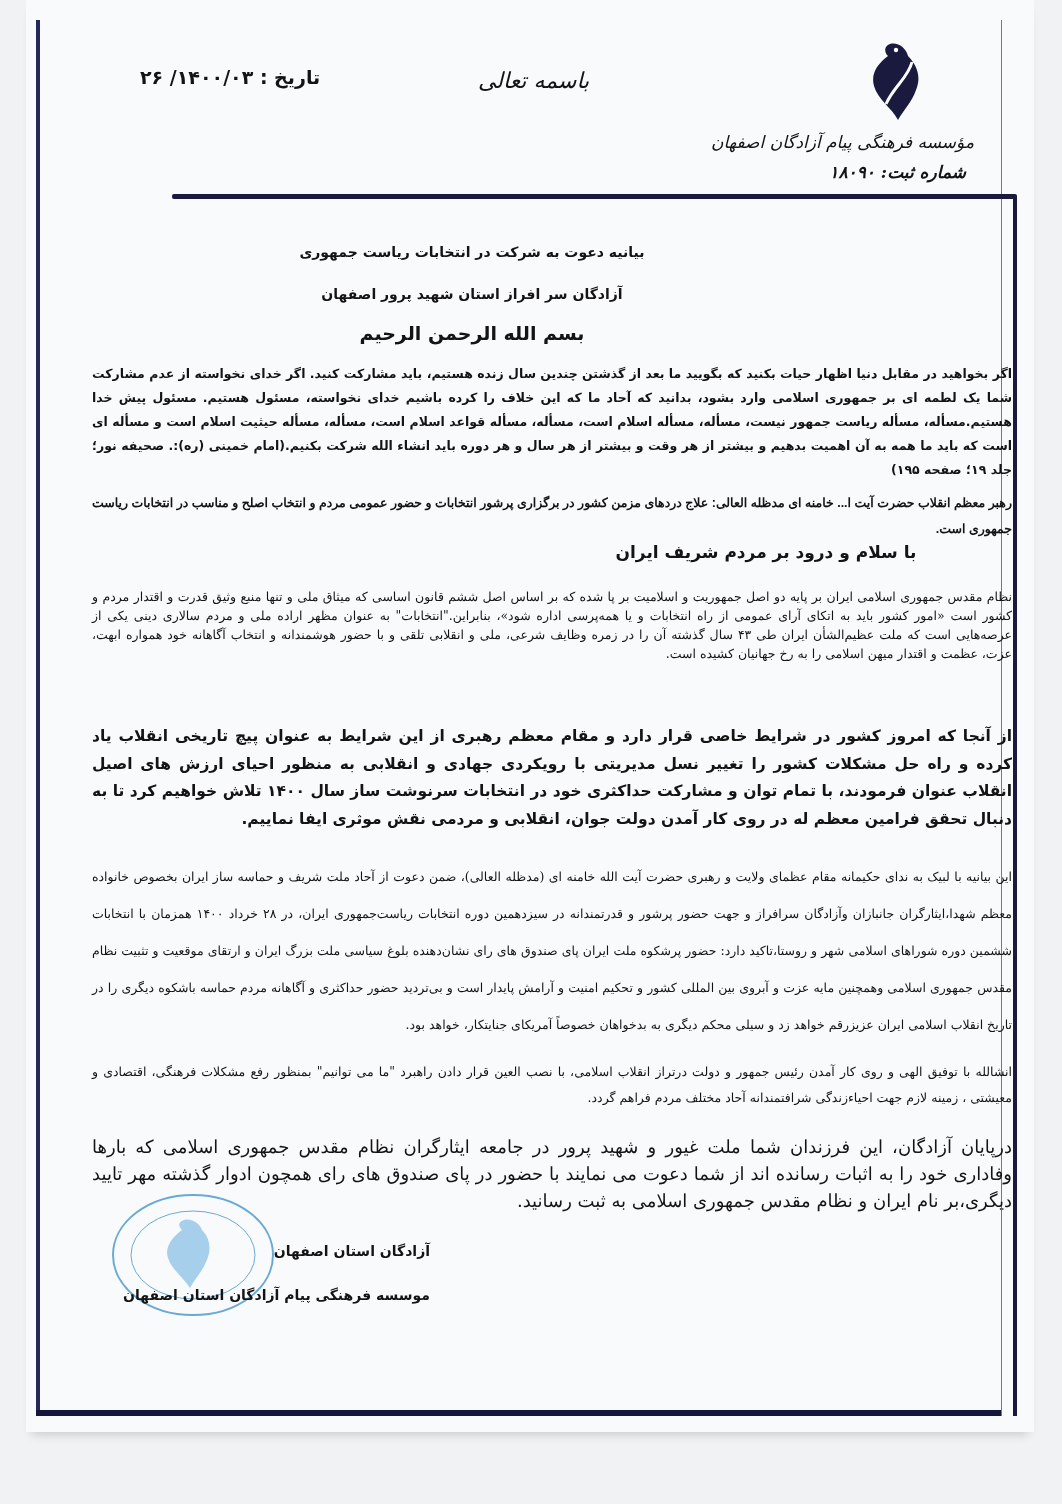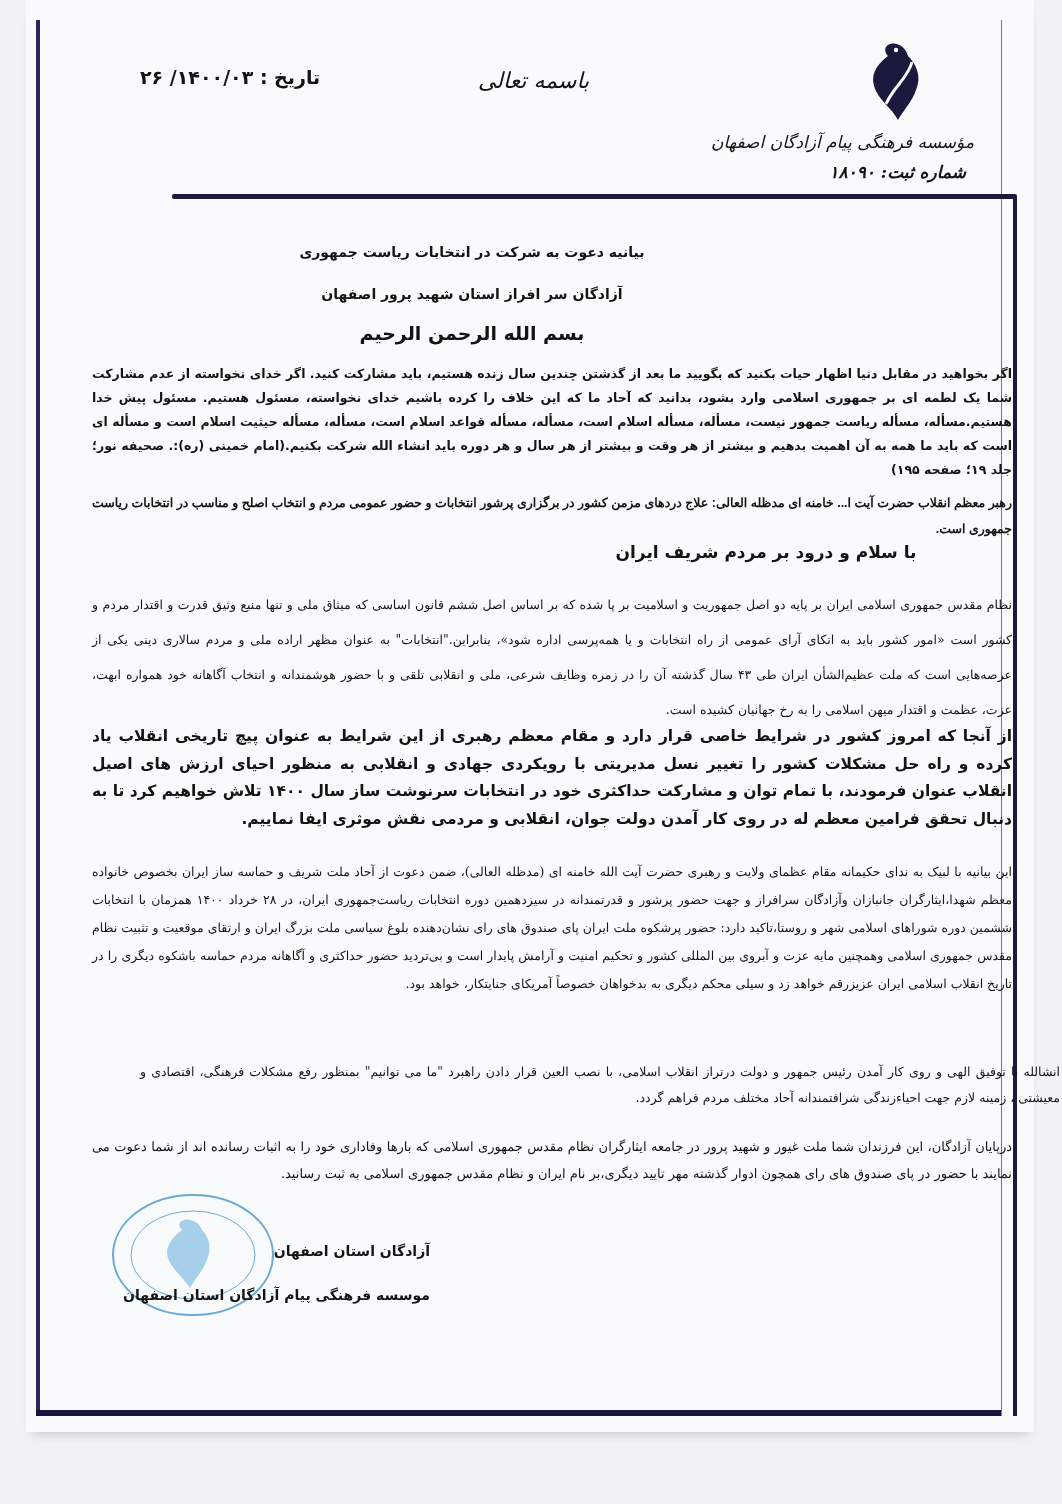--- a/index.html
+++ b/index.html
@@ -65,25 +65,25 @@
   .title-2 { top: 286px; font-size: 14px; }
   .bismillah { top: 322px; font-size: 19px; }
 
   .para {
     position: absolute; left: 92px; width: 920px;
     direction: rtl; text-align: justify; text-align-last: right;
   }
   .p-quote { top: 362px; font-size: 12.5px; line-height: 24px; font-weight: bold; }
   .p-leader { top: 479px; font-size: 12.5px; line-height: 26px; font-weight: bold; font-family: "Liberation Sans", sans-serif; margin-top: 11px; }
   .greeting { position: absolute; left: 520px; width: 492px; top: 542px; direction: rtl; text-align: center; font-size: 17px; font-weight: bold; }
-  .p-system { top: 587px; font-size: 12.5px; line-height: 35px; font-family: "DejaVu Serif", serif; }
+  .p-system { top: 587px; font-size: 12.5px; line-height: 19px; font-family: "DejaVu Serif", serif; }
   .p-emphasis { top: 723px; font-size: 15.5px; line-height: 27.5px; font-weight: bold; }
-  .p-statement { top: 858px; font-size: 12.5px; line-height: 28px; font-family: "DejaVu Serif", serif; }
-  .p-hope { top: 1059px; font-size: 12.5px; line-height: 26px; font-family: "DejaVu Serif", serif; margin-left: 48px; }
-  .p-closing { top: 1133px; font-size: 13px; line-height: 27px; font-family: "DejaVu Serif", serif; }
+  .p-statement { top: 858px; font-size: 12.5px; line-height: 37px; font-family: "DejaVu Serif", serif; }
+  .p-hope { top: 1059px; font-size: 12.5px; line-height: 26px; font-family: "DejaVu Serif", serif; }
+  .p-closing { top: 1133px; font-size: 18px; line-height: 27px; font-family: "DejaVu Serif", serif; }
 
   .sign {
     position: absolute; left: 120px; width: 310px; direction: rtl; text-align: right;
     font-weight: bold; font-size: 14px;
   }
   .sign-1 { top: 1243px; }
   .sign-2 { top: 1287px; }
 
   .stamp { position: absolute; left: 108px; top: 1190px; width: 170px; height: 130px; opacity: 0.75; }
 </style>

